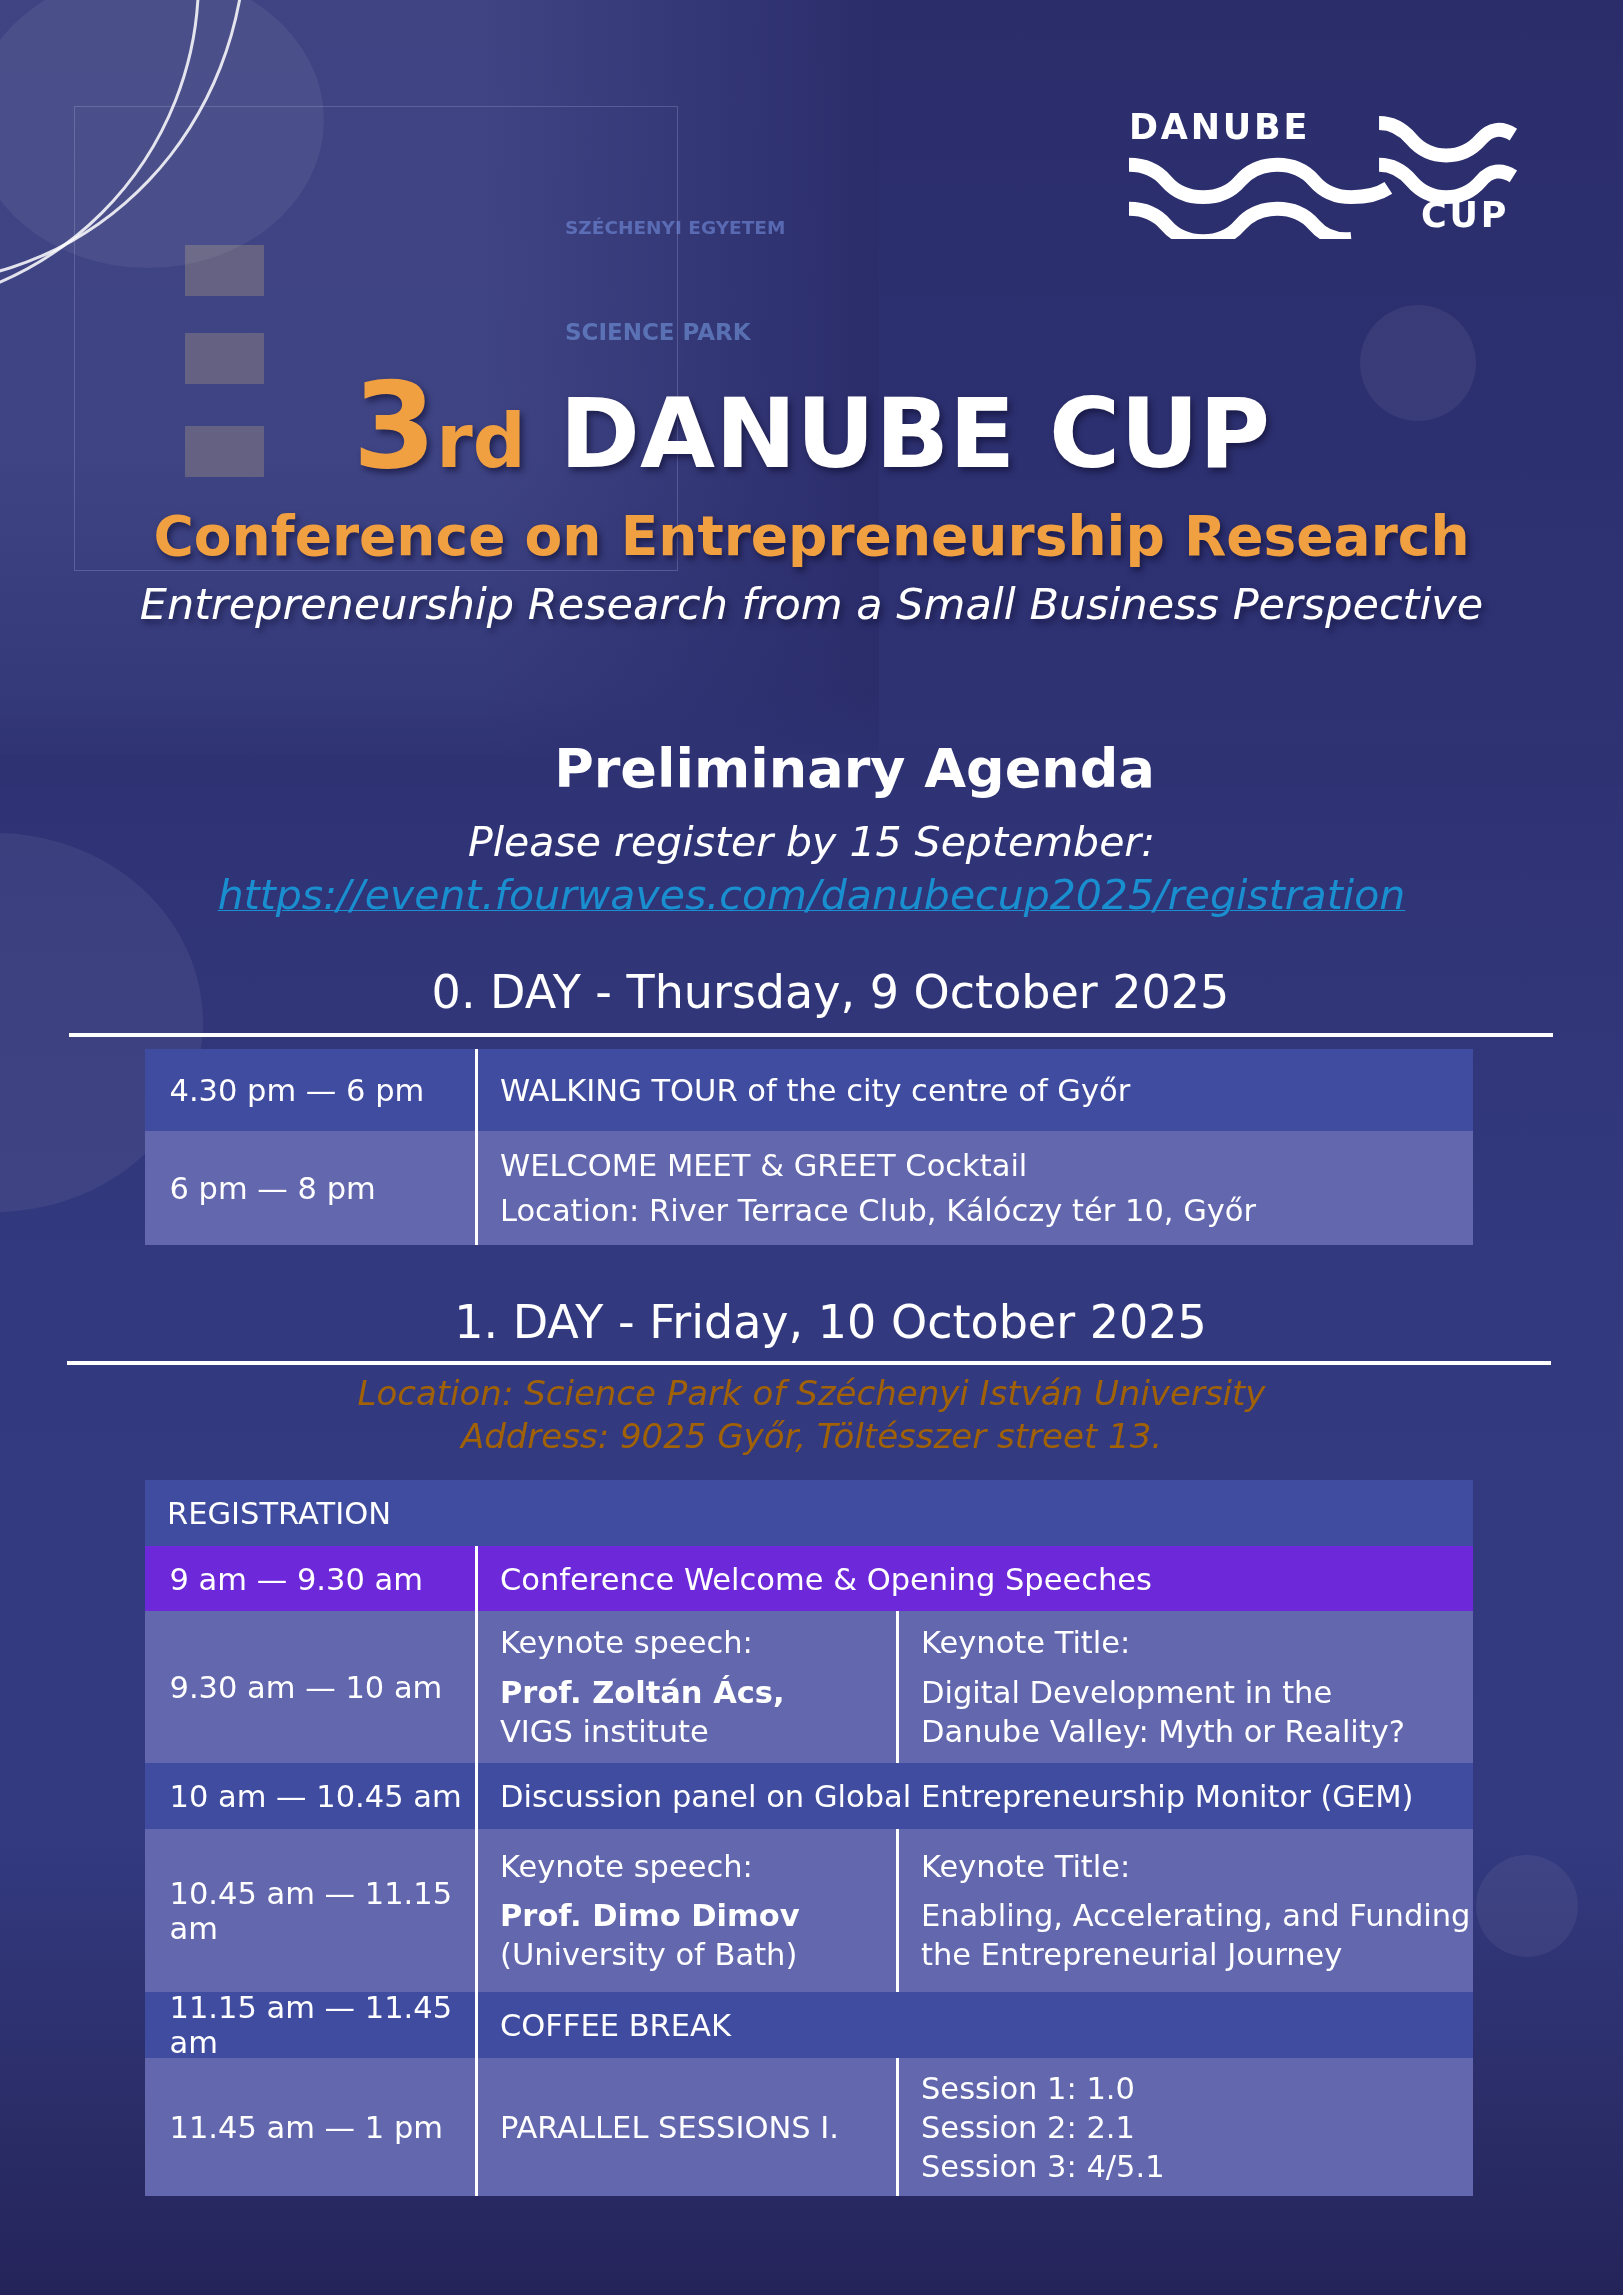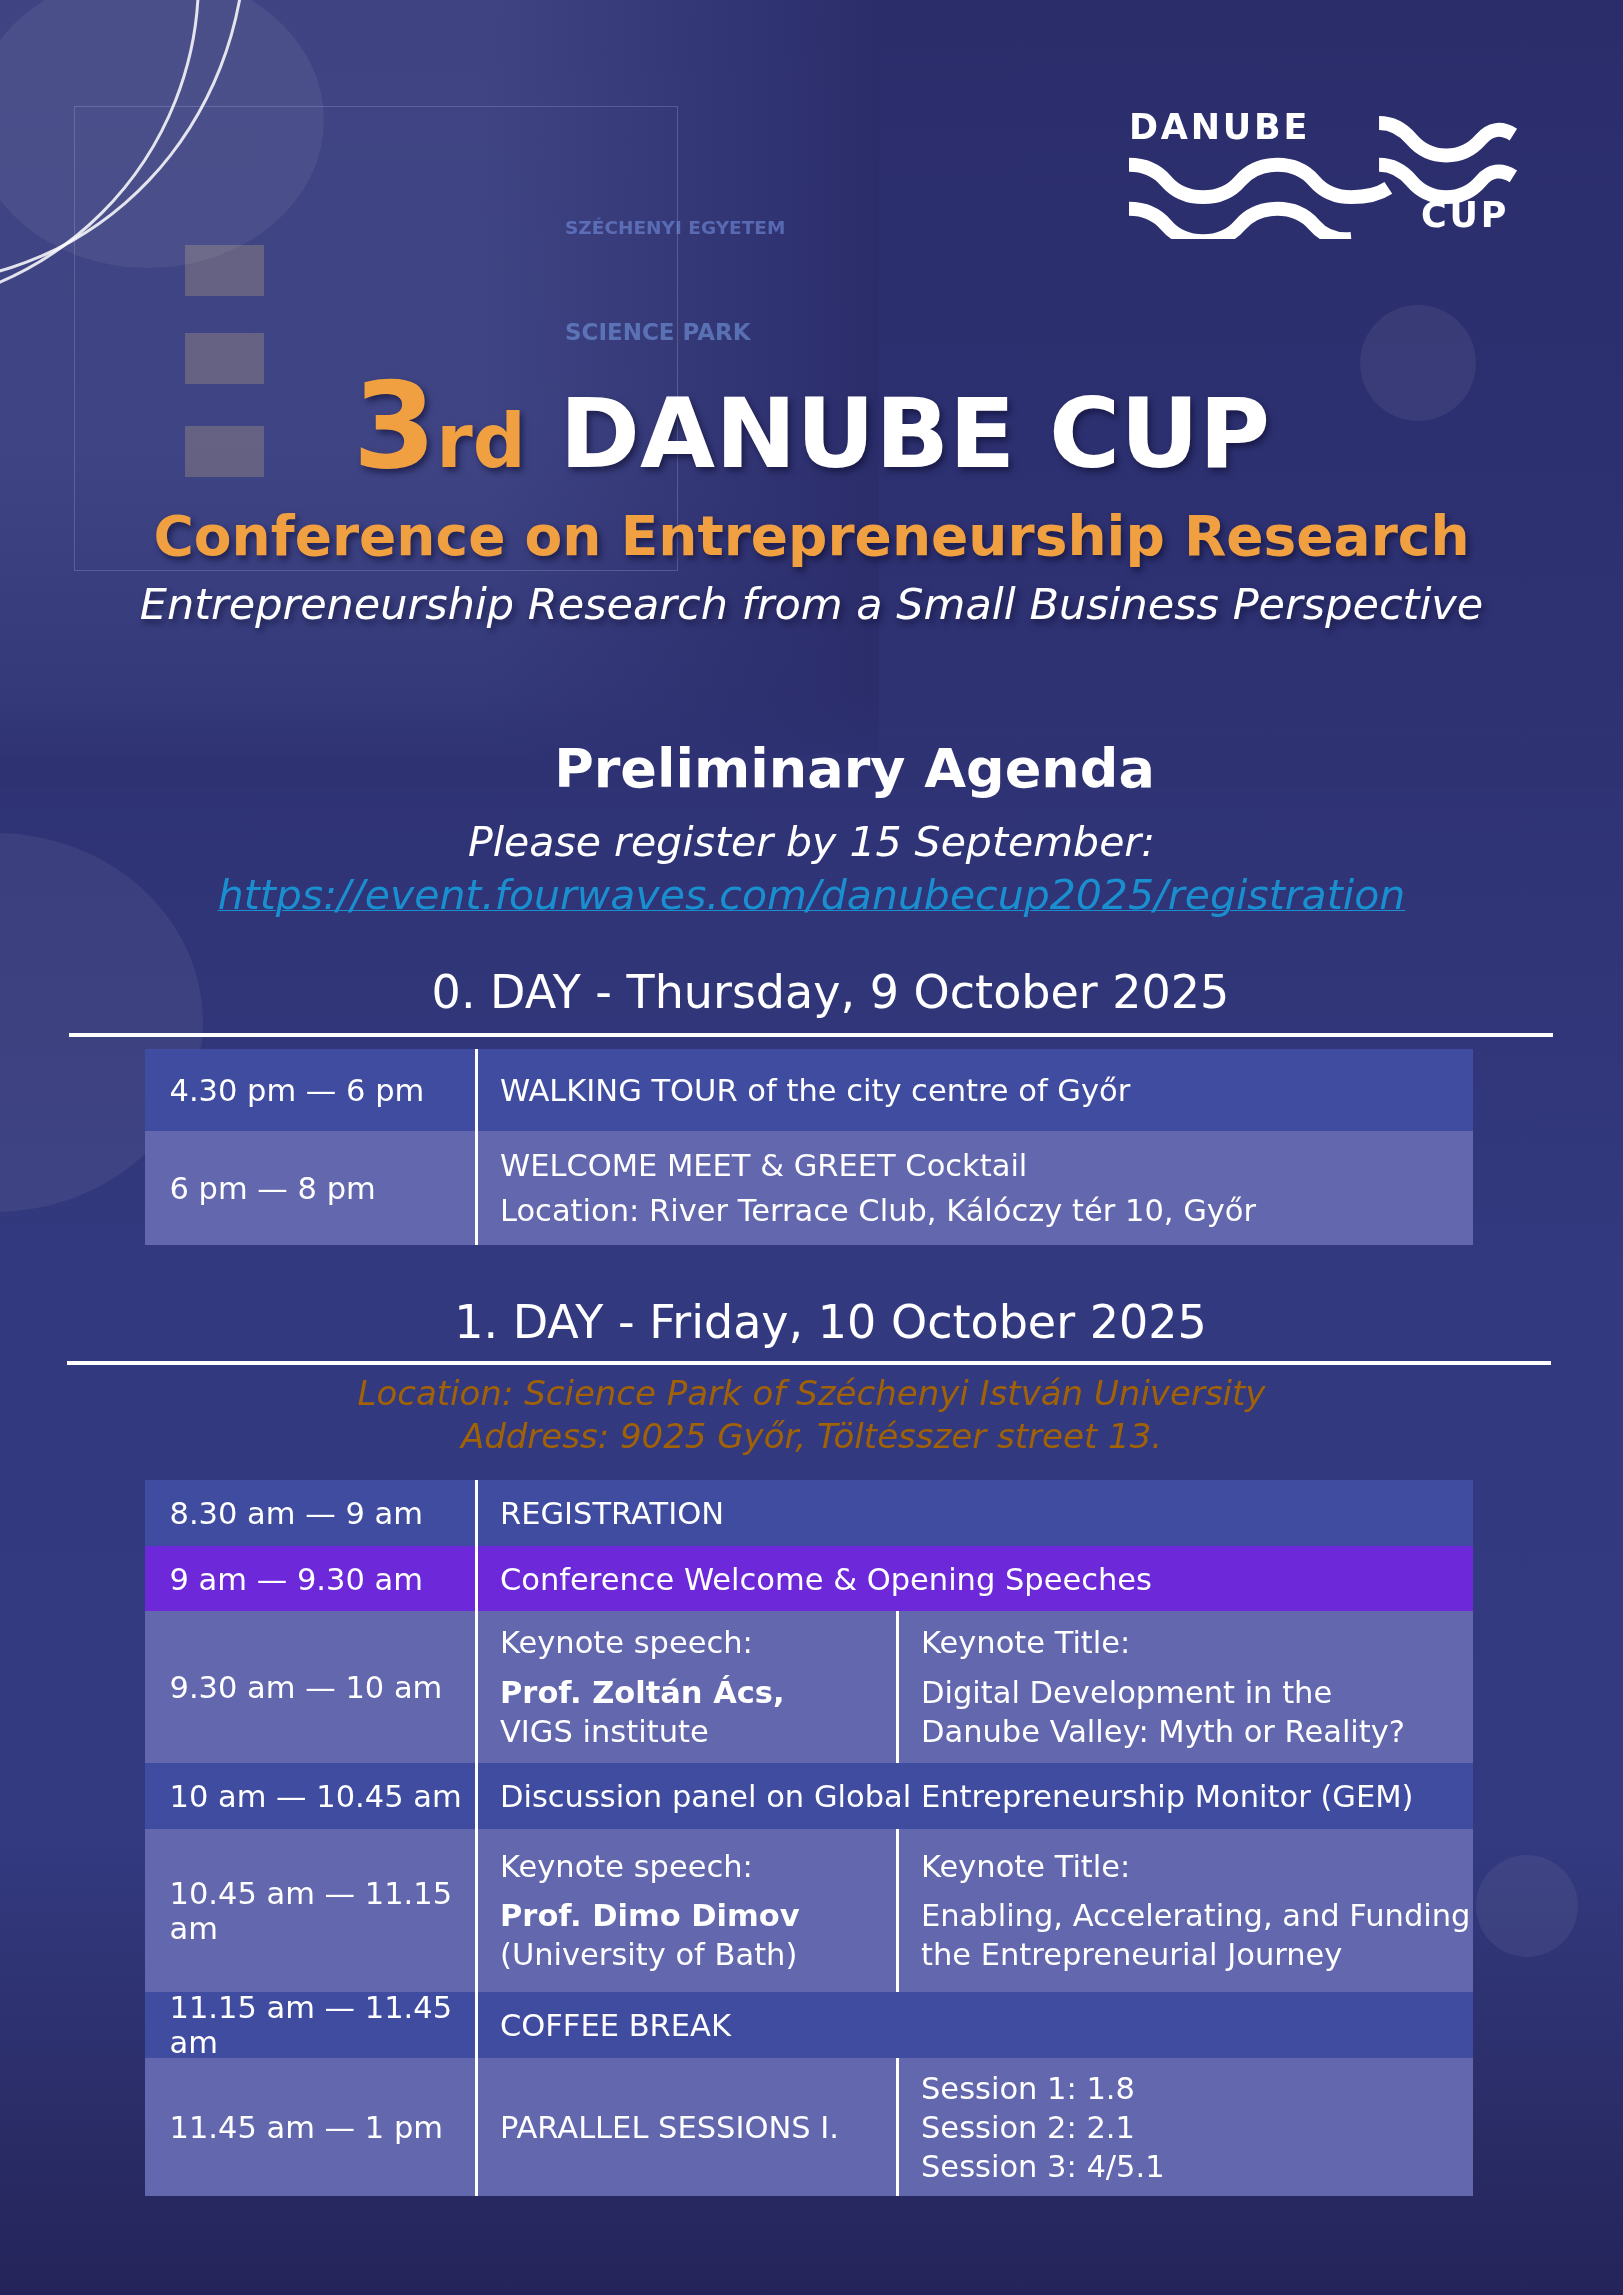--- a/index.html
+++ b/index.html
@@ -118,21 +118,20 @@
   </div>
 </div>
 
 <div class="abs day-title" style="top:1292px;">1. DAY - Friday, 10 October 2025</div>
 <div class="abs rule" style="left:67px;top:1361px;width:1484px;"></div>
 <div class="abs loc" style="top:1372px;">Location: Science Park of Széchenyi István University</div>
 <div class="abs loc" style="top:1415px;">Address: 9025 Győr, Töltésszer street 13.</div>
 
 <div class="abs table" style="top:1480px;height:716px;">
   <div class="row dark" style="top:0;height:66px;">
-    <div class="cell-time">8.30 am — 9 am</div>
     <div class="cell-body">REGISTRATION</div>
   </div>
   <div class="row mid" style="top:66px;height:66px;">
     <div class="cell-time">9 am — 9.30 am</div>
     <div class="cell-body">Conference Welcome &amp; Opening Speeches</div>
   </div>
   <div class="row light" style="top:131px;height:152px;">
     <div class="cell-time">9.30 am — 10 am</div>
     <div class="cell-a">
       <span>Keynote speech:</span>
@@ -169,19 +168,19 @@
   <div class="row dark" style="top:512px;height:66px;">
     <div class="cell-time">11.15 am — 11.45 am</div>
     <div class="cell-body">COFFEE BREAK</div>
   </div>
   <div class="row light" style="top:578px;height:138px;">
     <div class="cell-time">11.45 am — 1 pm</div>
     <div class="cell-a">
       <span>PARALLEL SESSIONS I.</span>
     </div>
     <div class="cell-b">
-      <span>Session 1: 1.8</span>
+      <span>Session 1: 1.0</span>
       <span>Session 2: 2.1</span>
       <span>Session 3: 4/5.1</span>
     </div>
   </div>
 </div>
 
 
 </body></html>

